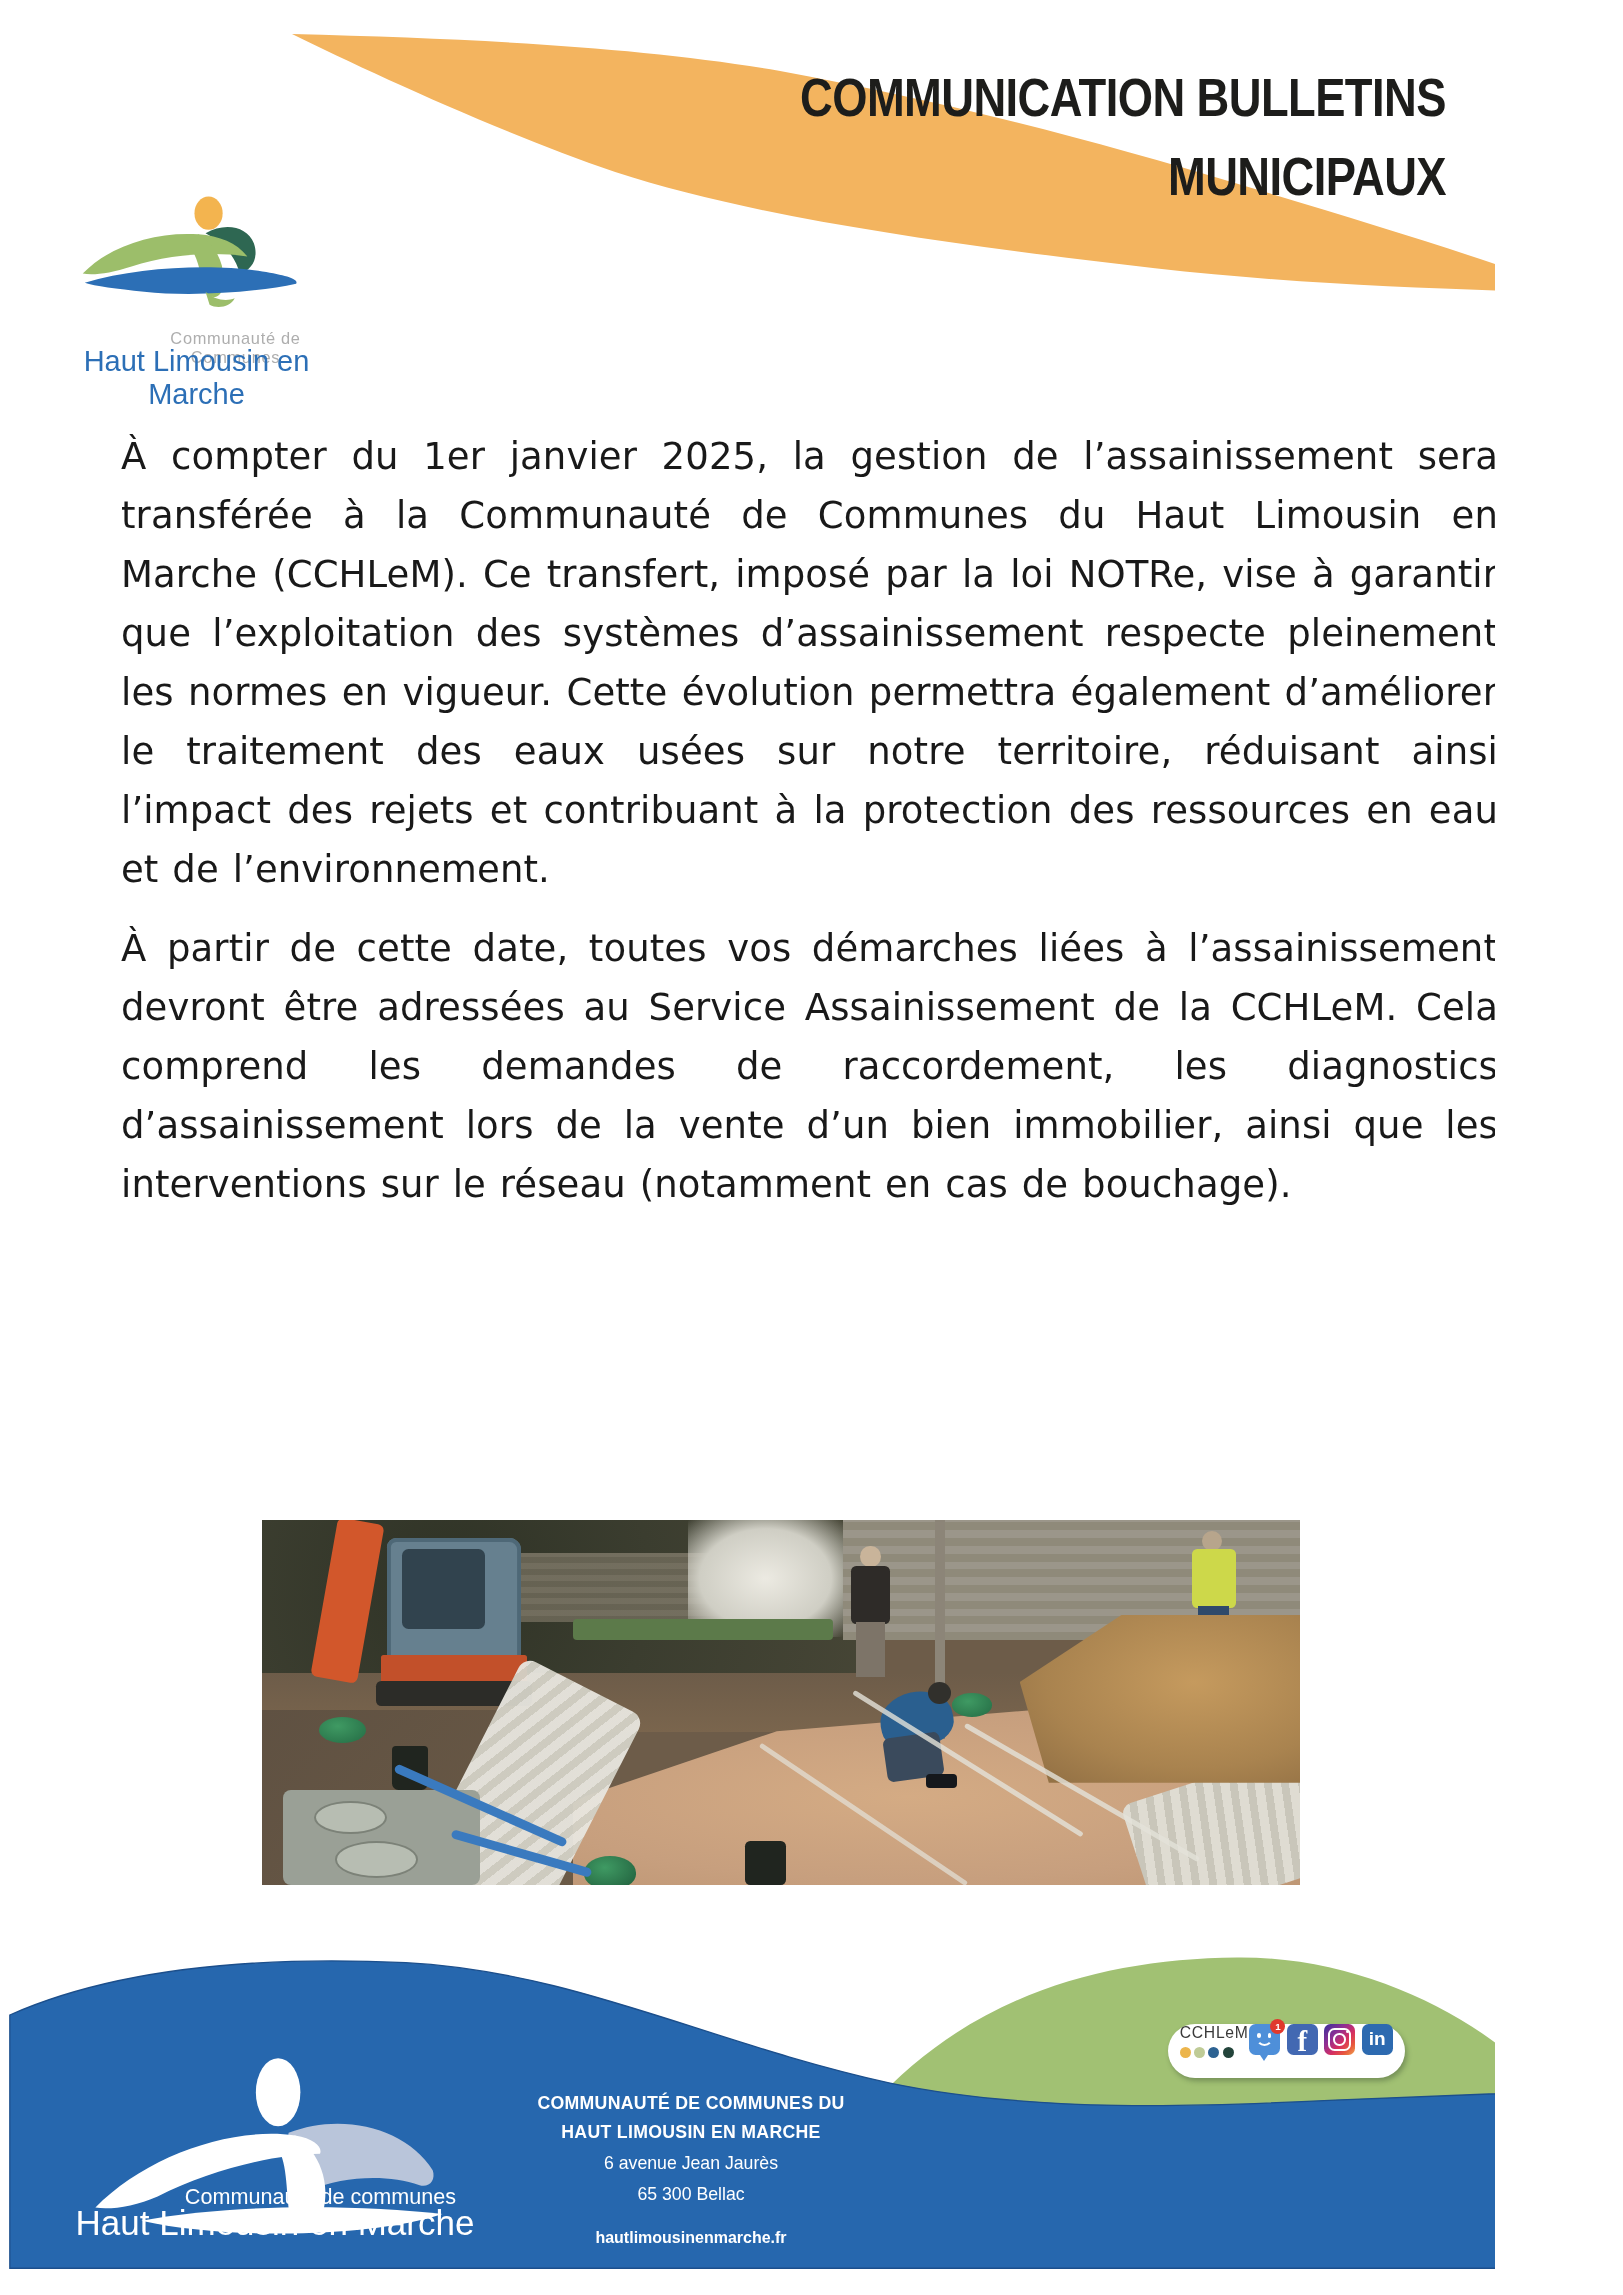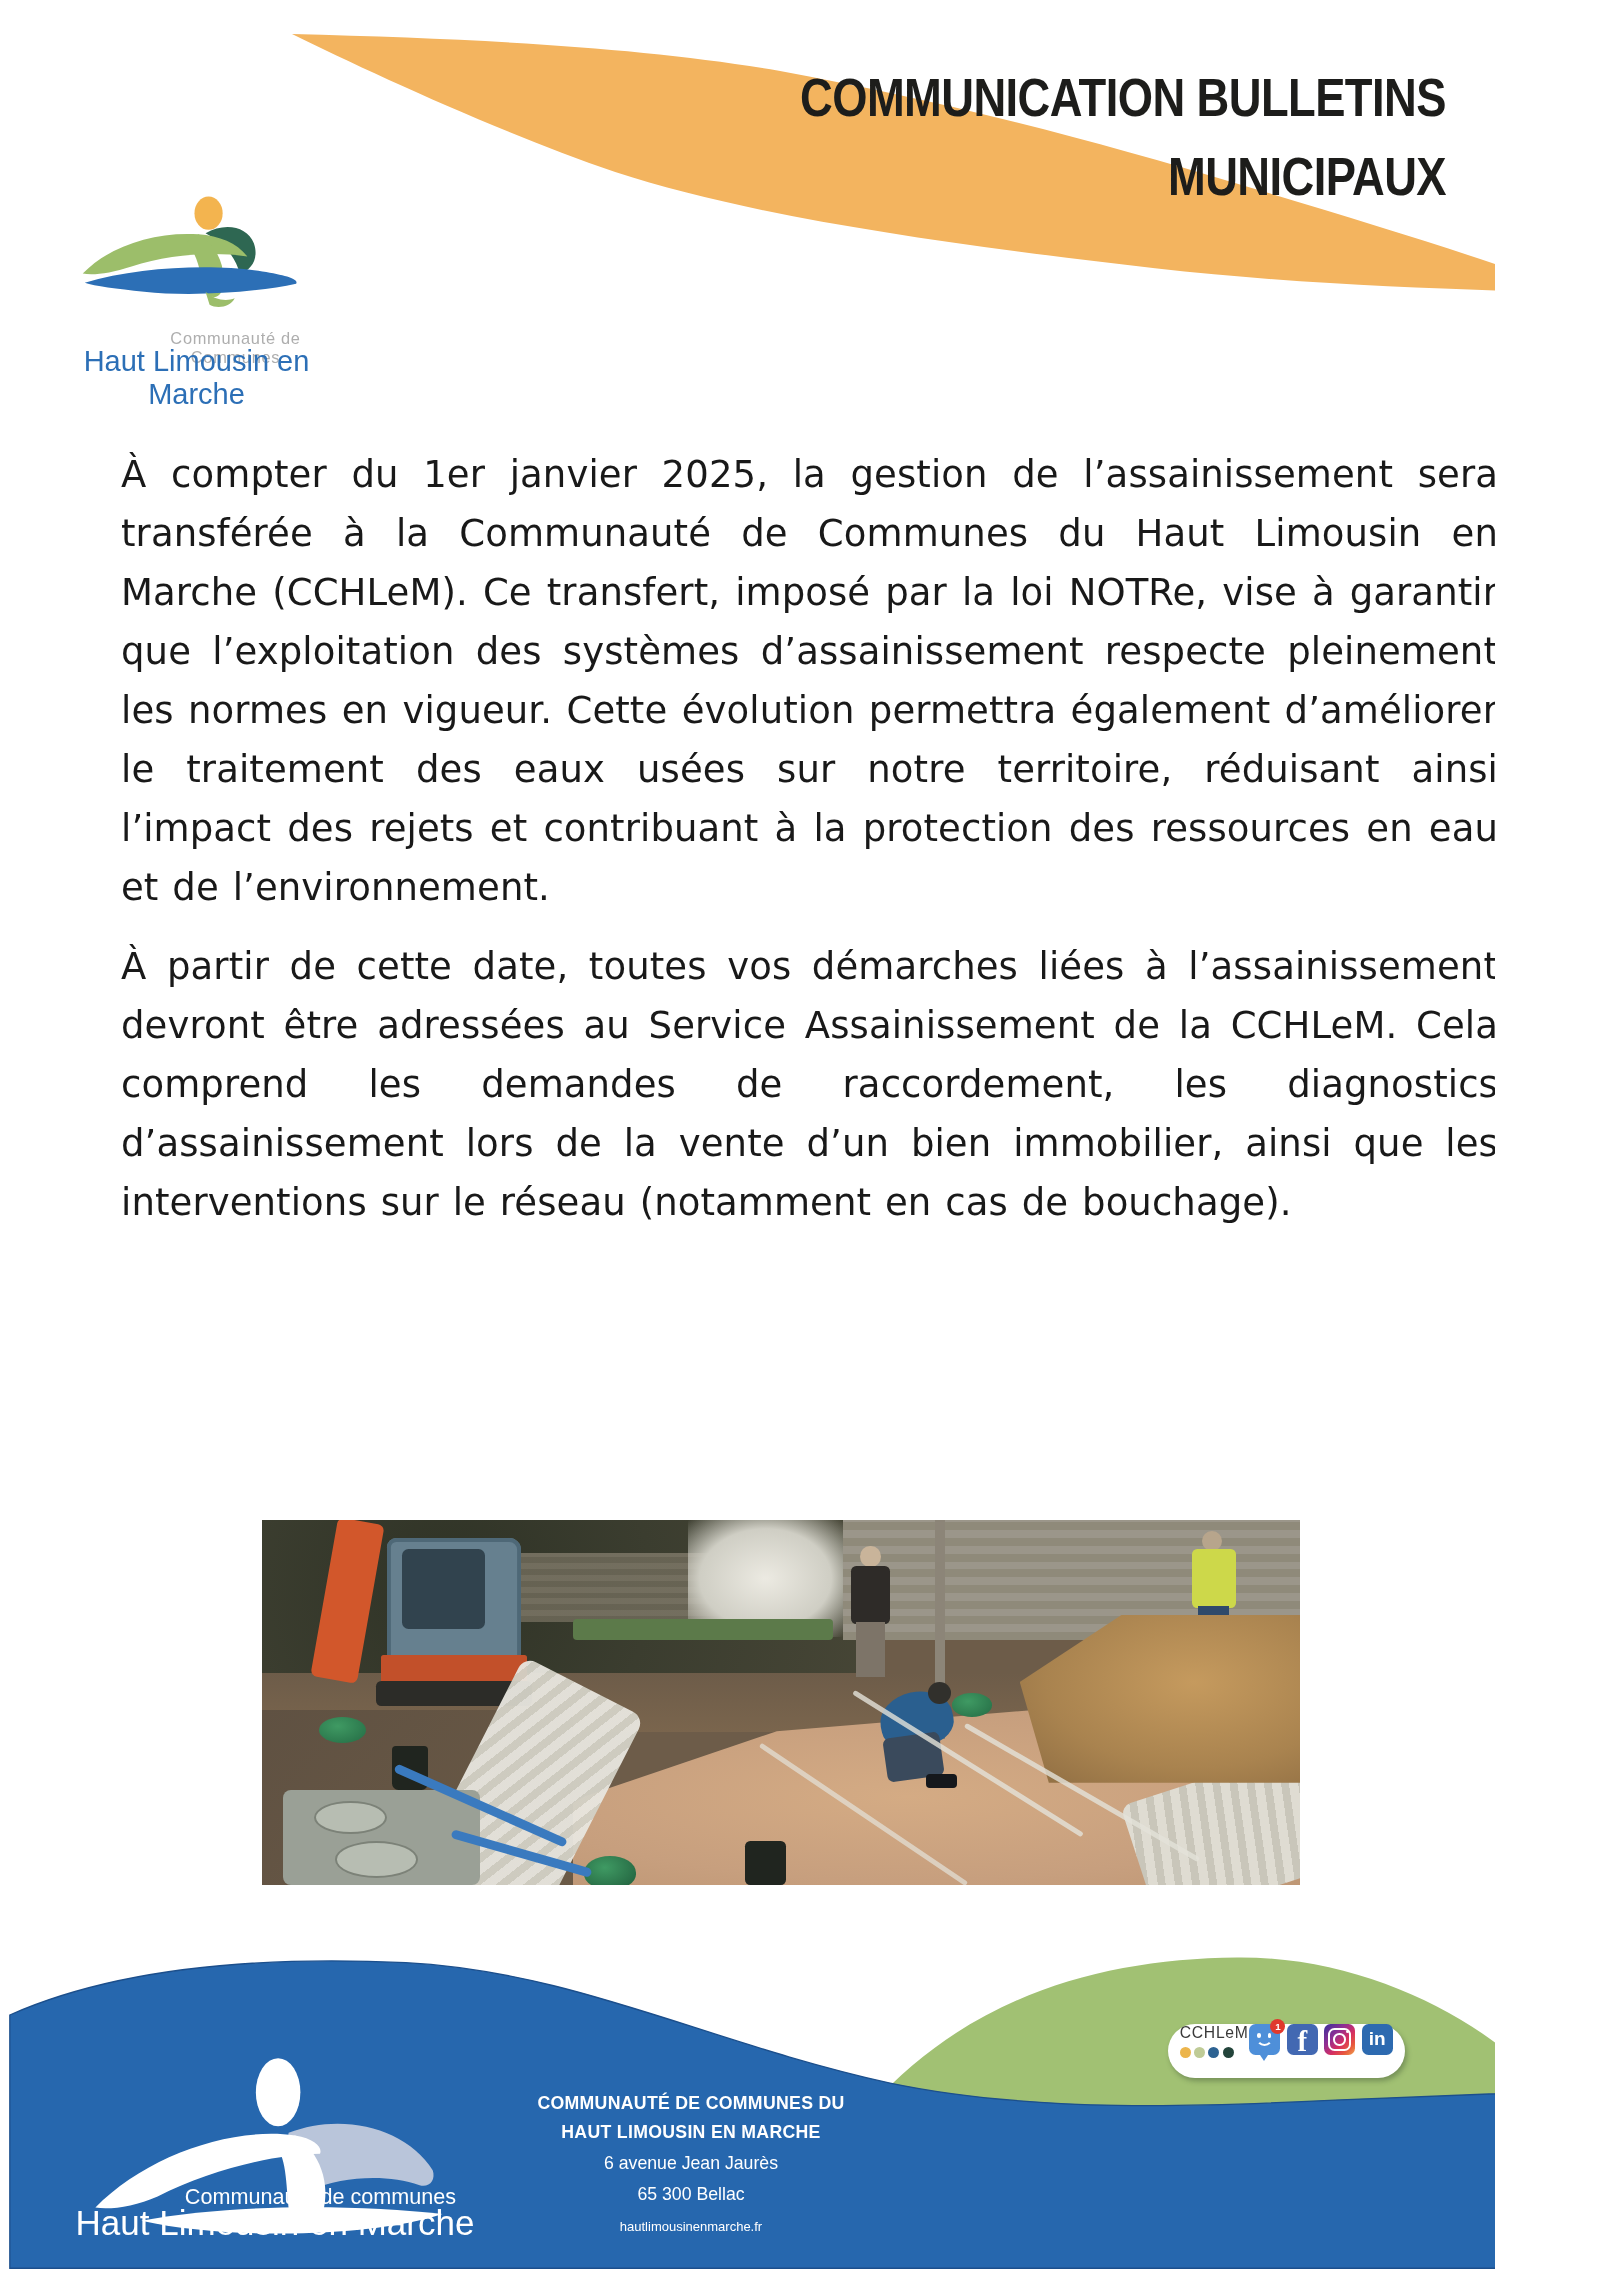--- a/index.html
+++ b/index.html
@@ -15,41 +15,41 @@
     letter-spacing:-0.7px;white-space:nowrap;}
 
   
   .org-logo{left:36px;top:187px;width:327px;height:151px;}
   .logo-subtitle{left:131px;top:329px;width:209px;text-align:center;font-size:16.4px;color:#aeaeae;
     letter-spacing:0.7px;font-family:"Liberation Sans",sans-serif;}
   .logo-title{left:36px;top:345px;width:321px;text-align:center;font-size:29px;color:#2c6fb6;
     font-family:"Liberation Sans",sans-serif;}
 
   
-  .body-text{left:121px;top:445px;width:1377px;color:#191919;font-size:37px;line-height:59px;}
+  .body-text{left:121px;top:427px;width:1377px;color:#191919;font-size:37px;line-height:59px;}
   .body-text p{margin:0 0 19.6px 0;text-align:justify;word-spacing:2px;letter-spacing:0.1px;}
 
   
   .photo{left:262px;top:1520px;width:1038px;height:365px;background:#6d5c49;overflow:hidden;}
   .photo .abs{position:absolute;}
 
   
   .footer-art{left:0;top:1931px;width:1623px;height:365px;pointer-events:none;}
   .footer-logo-figure{left:79px;top:2049px;width:393px;height:190px;}
   .footer-logo-subtitle{left:183px;top:2184px;width:275px;text-align:center;color:#fff;font-size:21.6px;
     font-family:"Liberation Sans",sans-serif;}
   .footer-logo-title{left:72px;top:2203px;width:406px;text-align:center;color:#fff;font-size:35px;
     font-family:"Liberation Sans",sans-serif;}
   .footer-address{left:537px;top:2093px;width:308px;text-align:center;color:#ffffff;
     font-family:"Liberation Sans",sans-serif;}
   .footer-address .l1,.footer-address .l2{font-weight:bold;font-size:17.7px;letter-spacing:0.3px;}
   .footer-address .l2{margin-top:7.9px;}
   .footer-address .l3{font-size:17.7px;margin-top:10.5px;}
   .footer-address .l4{font-size:17.7px;margin-top:9.2px;}
-  .footer-address .l5{font-size:13px;font-weight:normal;margin-top:14px;}
+  .footer-address .l5{font-size:16px;font-weight:bold;margin-top:24px;}
 
   
   .social-pill{left:1168px;top:2024px;width:237px;height:54px;background:#fff;border-radius:27px;
     box-shadow:2px 3.3px 5.2px rgba(40,60,40,.35);display:flex;align-items:flex-start;padding:0 9.2px 0 11.8px;
     box-sizing:border-box;gap:6.5px;}
   .pill-label-block{width:63px;}
   .pill-label{font-size:15.7px;color:#3a3a3a;letter-spacing:0.7px;font-family:"Liberation Sans",sans-serif;}
   .pill-dots{display:flex;gap:3.3px;margin-top:4.6px;}
   .pill-dots span{width:11px;height:11px;border-radius:50%;display:block;}
   .soc-icon{width:31px;height:31px;border-radius:6.5px;position:relative;flex:0 0 auto;}

